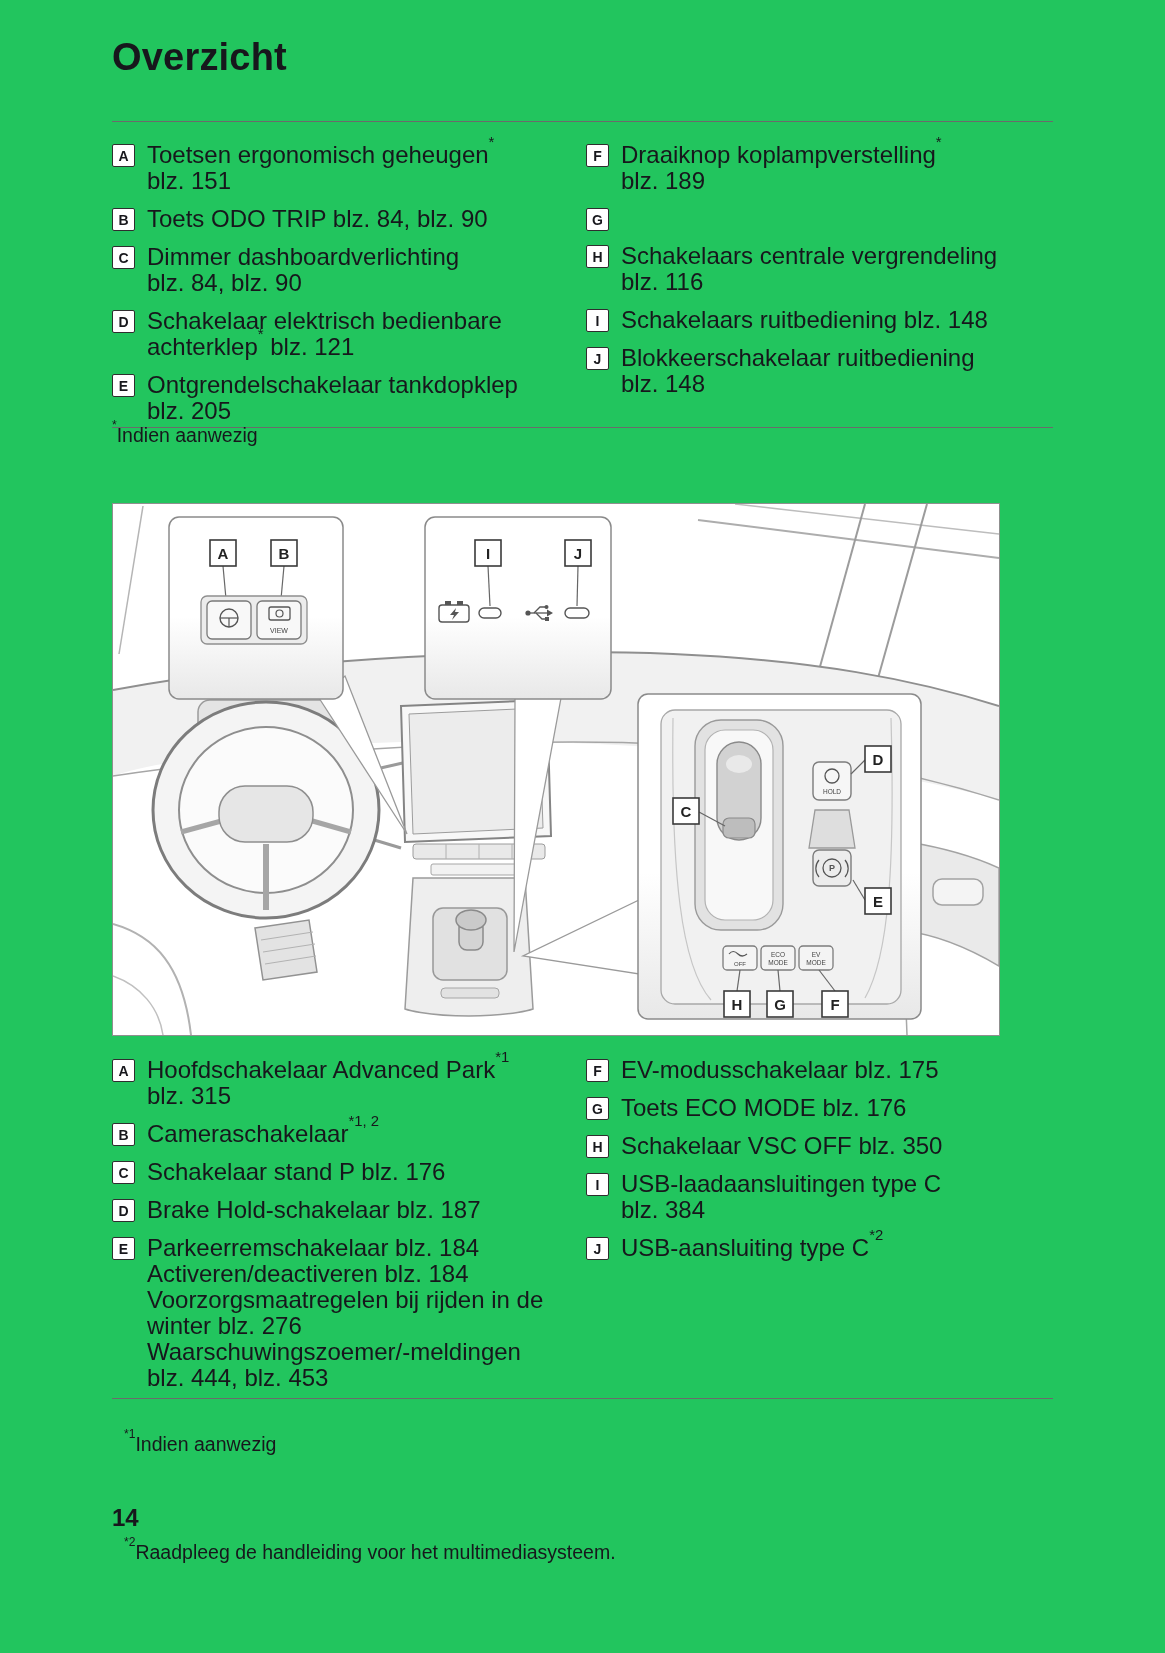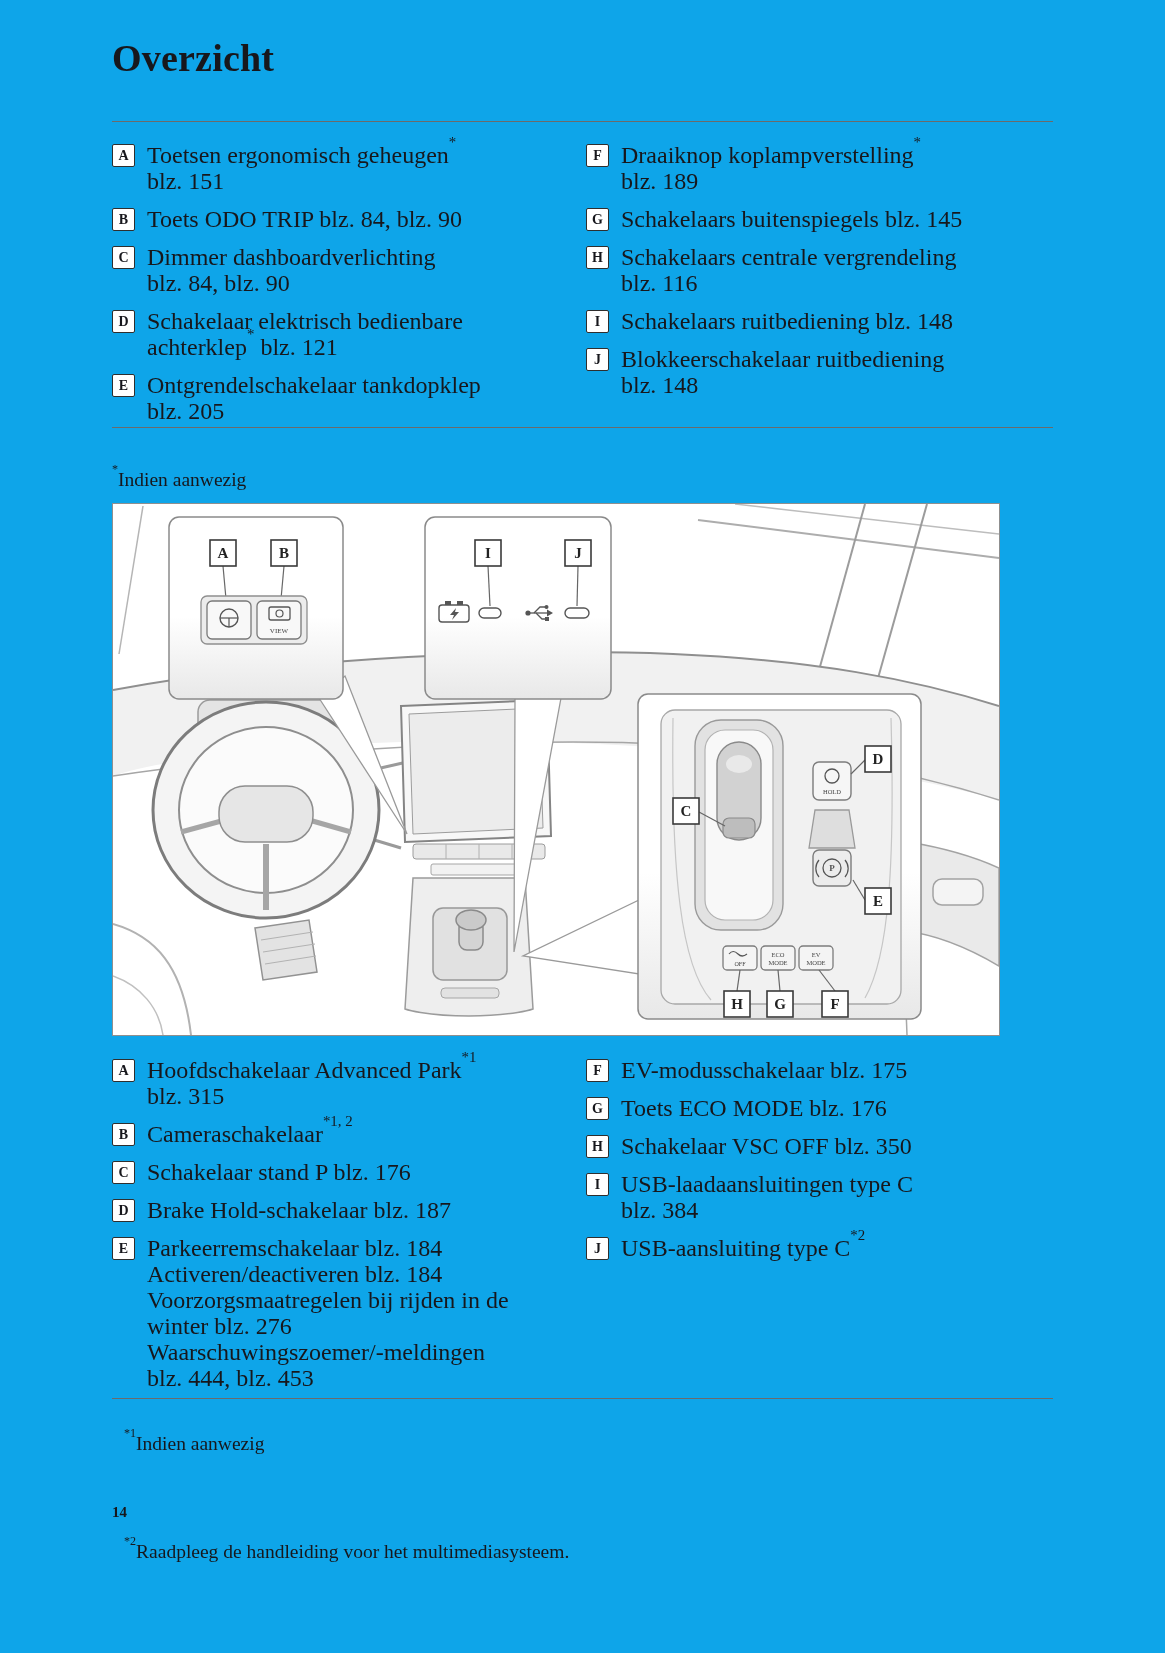--- a/index.html
+++ b/index.html
@@ -1,22 +1,22 @@
 <!DOCTYPE html>
 <html><head>
 <meta charset="utf-8">
 <style>
   * { box-sizing: border-box; }
   html,body { margin:0; padding:0; background:#ffffff; }
   .page {
     position: relative;
     width: 1165px;
     height: 1653px;
-    background: #0ea5e9;
-    font-family: Liberation Serif, serif;
+    background: #22c55e;
+    font-family: Liberation Sans, sans-serif;
     color: #17171c;
     overflow: hidden;
   }
   .title {
     position: absolute;
     left: 112px; top: 36px;
     margin: 0;
     font-size: 38px;
     font-weight: 700;
     letter-spacing: 0.2px;
@@ -57,42 +57,42 @@
   .itext { font-size: 24px; line-height: 26px; }
   .itext > div { white-space: nowrap; }
   sup {
     font-size: 0.62em;
     line-height: 0;
     position: relative;
     top: -0.45em;
   }
   .note {
     position: absolute;
-    left: 112px; top: 469px;
+    left: 112px; top: 424px;
     margin: 0;
     font-size: 19.5px;
   }
   .figure {
     position: absolute;
     left: 112px; top: 503px;
     width: 888px; height: 533px;
     border: 1px solid #8f8f8f;
     background: #ffffff;
   }
   .figure svg { display: block; }
   .footnote {
     position: absolute;
     left: 112px;
     margin: 12px;
     font-size: 19.5px;
   }
   .pagenum {
     position: absolute;
     left: 112px; top: 1504px;
-    font-size: 15px;
+    font-size: 24px;
     font-weight: 700;
   }
 </style>
 </head>
 <body>
 
 <div class="page">
 
   <h1 class="title">Overzicht</h1>
 
@@ -138,23 +138,20 @@
     <div class="col right">
         <div class="item">
           <span class="badge">F</span>
           <div class="itext">
             <div><span>Draaiknop koplampverstelling</span><sup>*</sup></div>
             <div><span>blz. 189</span></div>
           </div>
         </div>
         <div class="item">
           <span class="badge">G</span>
-          <div class="itext">
-            <div><span>Schakelaars buitenspiegels blz. 145</span></div>
-          </div>
         </div>
         <div class="item">
           <span class="badge">H</span>
           <div class="itext">
             <div><span>Schakelaars centrale vergrendeling</span></div>
             <div><span>blz. 116</span></div>
           </div>
         </div>
         <div class="item">
           <span class="badge">I</span>

